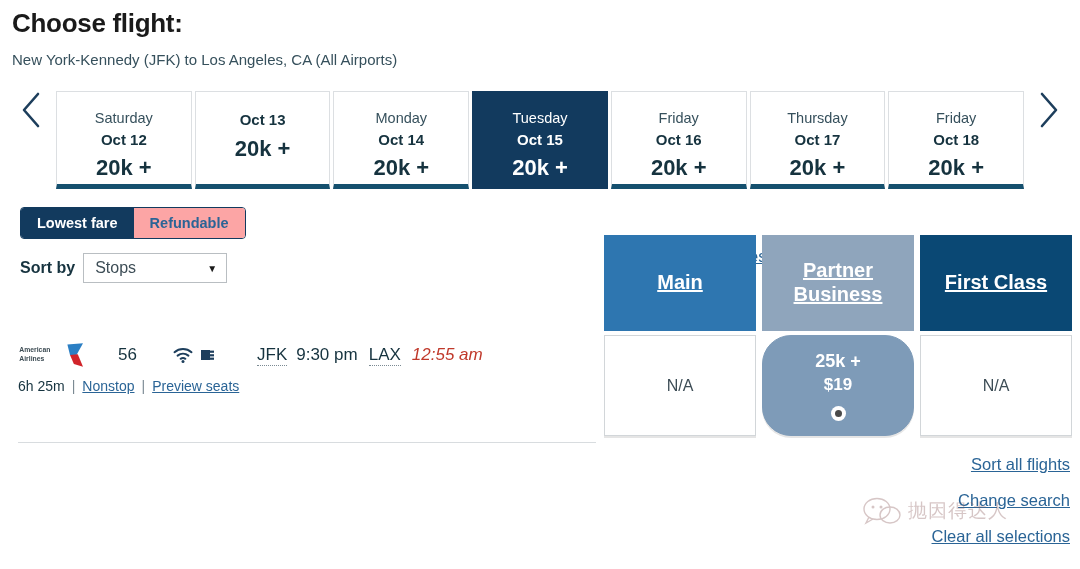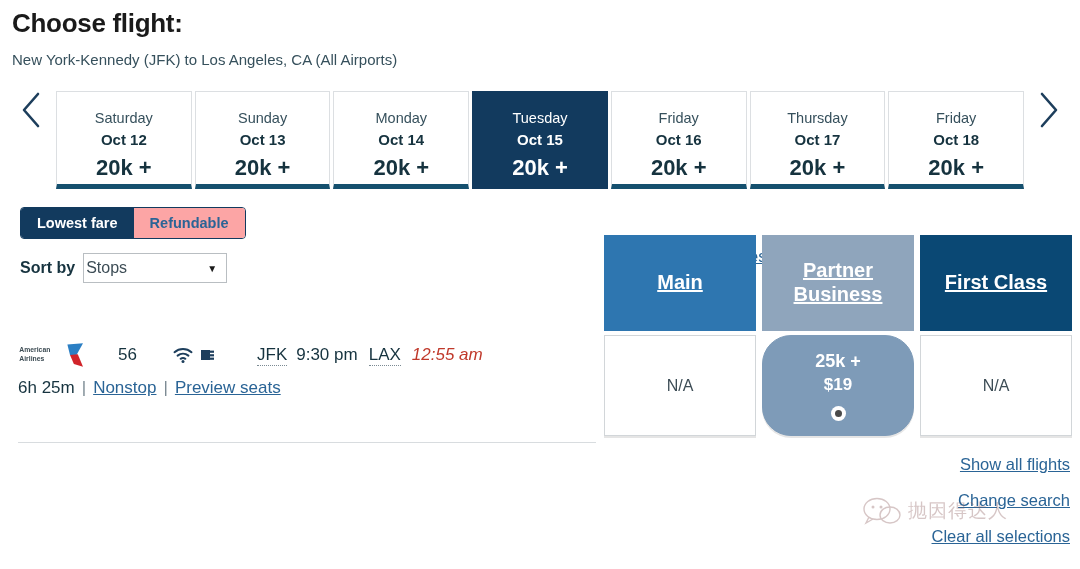--- a/index.html
+++ b/index.html
@@ -130,21 +130,21 @@
     color: #16333f;
   }
   .sort-select {
     width: 144px;
     height: 30px;
     border: 1px solid #b9bec2;
     background: #ffffff;
     display: flex;
     align-items: center;
     justify-content: space-between;
-    padding: 0 9px 0 2px;
+    padding: 0 9px 0 11px;
     font-size: 16px;
     color: #3d4d56;
     cursor: pointer;
   }
   .caret { font-size: 10px; color: #1a1a1a; }
 
   .compare-link-wrap {
     flex: 1;
     display: flex;
     justify-content: flex-start;
@@ -271,21 +271,21 @@
   .arr-time {
     font-size: 17px;
     color: #c0392b;
     font-style: italic;
     margin-left: 11px;
   }
   .fr-line2 {
     display: flex;
     align-items: center;
     margin-top: 8px;
-    font-size: 17px;
+    font-size: 14px;
     color: #16333f;
     gap: 7px;
   }
   .sep { color: #7b8a93; }
   .row-divider {
     position: absolute;
     left: 18px;
     top: 442px;
     width: 578px;
     height: 1px;
@@ -338,21 +338,20 @@
     </svg>
   </div>
 
   <div class="date-cards" id="date-cards">
       <div class="date-card">
         <div class="dow">Saturday</div>
         <div class="dat">Oct 12</div>
         <div class="mil">20k +</div>
       </div>
       <div class="date-card">
-        <div class="dow">Sunday</div>
         <div class="dat">Oct 13</div>
         <div class="mil">20k +</div>
       </div>
       <div class="date-card">
         <div class="dow">Monday</div>
         <div class="dat">Oct 14</div>
         <div class="mil">20k +</div>
       </div>
       <div class="date-card selected">
         <div class="dow">Tuesday</div>
@@ -475,21 +474,21 @@
     <span class="sep">|</span>
     <a class="link">Nonstop</a>
     <span class="sep">|</span>
     <a class="link">Preview seats</a>
   </div>
 </div>
 
 <div class="row-divider"></div>
 
 <div class="bottom-links" id="bottom-links">
-    <a class="link">Show all flights</a>
+    <a class="link">Sort all flights</a>
     <a class="link">Change search</a>
     <a class="link">Clear all selections</a>
   </div>
 
 <div class="watermark">
   <svg width="40" height="30" viewBox="0 0 40 30">
     <ellipse cx="15" cy="13" rx="13" ry="10.5" fill="none" stroke="#8a5a5a" stroke-width="1.4"></ellipse>
     <path d="M7 21 L4 27 L11 23" fill="none" stroke="#8a5a5a" stroke-width="1.4"></path>
     <circle cx="11" cy="11" r="1.5" fill="#8a5a5a"></circle>
     <circle cx="19" cy="11" r="1.5" fill="#8a5a5a"></circle>

